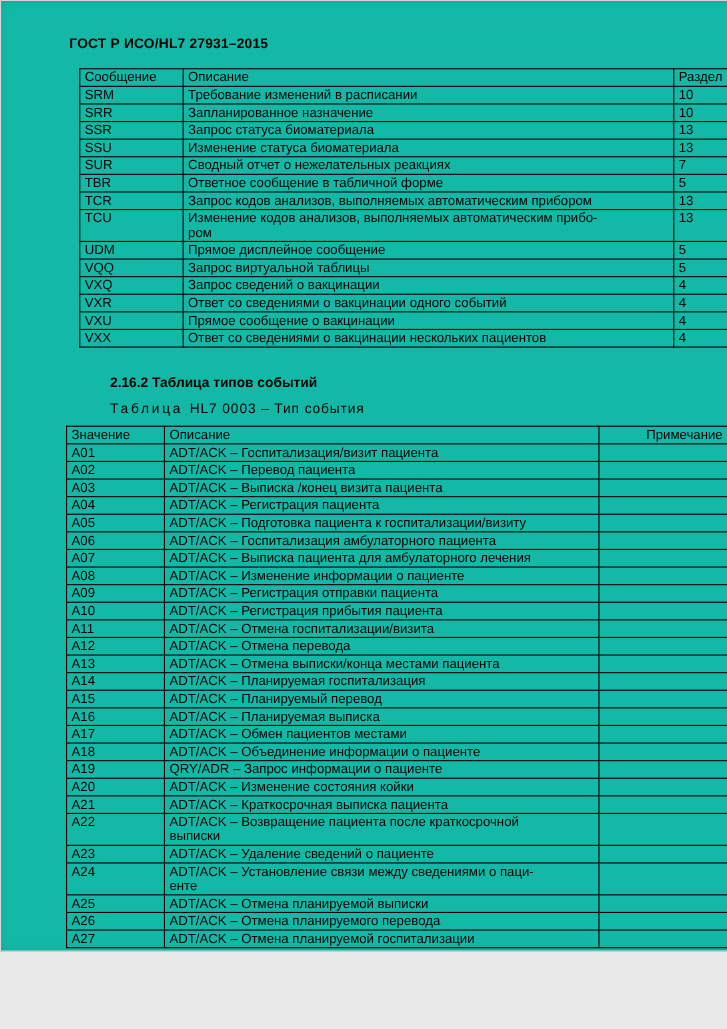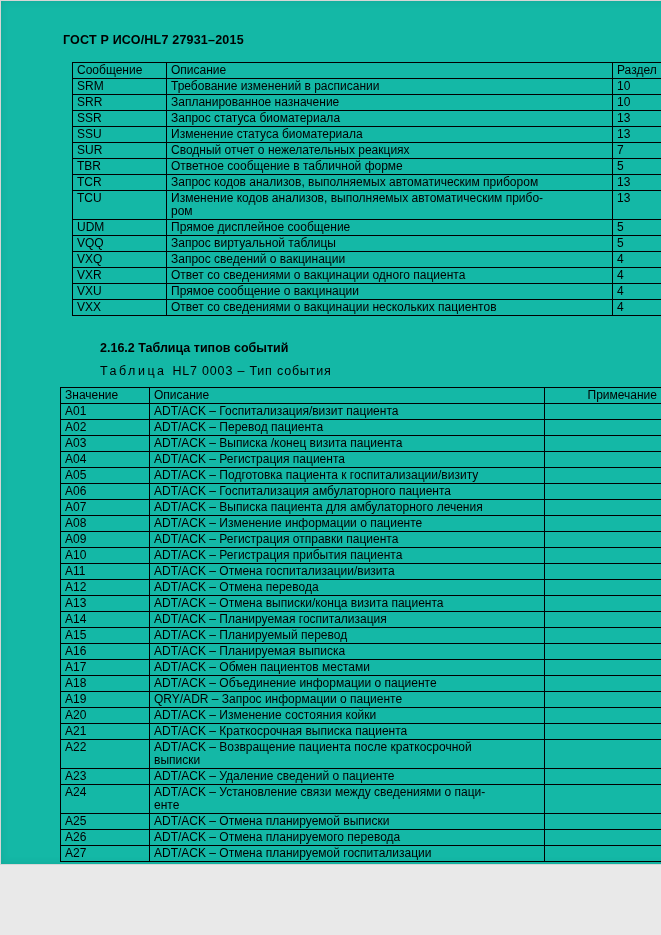--- a/index.html
+++ b/index.html
@@ -96,21 +96,21 @@
           <td class="c2">Запрос виртуальной таблицы</td>
           <td class="c3">5</td>
         </tr>
         <tr>
           <td class="c1">VXQ</td>
           <td class="c2">Запрос сведений о вакцинации</td>
           <td class="c3">4</td>
         </tr>
         <tr>
           <td class="c1">VXR</td>
-          <td class="c2">Ответ со сведениями о вакцинации одного пациента</td>
+          <td class="c2">Ответ со сведениями о вакцинации одного событий</td>
           <td class="c3">4</td>
         </tr>
         <tr>
           <td class="c1">VXU</td>
           <td class="c2">Прямое сообщение о вакцинации</td>
           <td class="c3">4</td>
         </tr>
         <tr>
           <td class="c1">VXX</td>
           <td class="c2">Ответ со сведениями о вакцинации нескольких пациентов</td>
@@ -189,21 +189,21 @@
           <td class="c2">ADT/ACK – Отмена госпитализации/визита</td>
           <td class="c3"></td>
         </tr>
         <tr>
           <td class="c1">A12</td>
           <td class="c2">ADT/ACK – Отмена перевода</td>
           <td class="c3"></td>
         </tr>
         <tr>
           <td class="c1">A13</td>
-          <td class="c2">ADT/ACK – Отмена выписки/конца визита пациента</td>
+          <td class="c2">ADT/ACK – Отмена выписки/конца местами пациента</td>
           <td class="c3"></td>
         </tr>
         <tr>
           <td class="c1">A14</td>
           <td class="c2">ADT/ACK – Планируемая госпитализация</td>
           <td class="c3"></td>
         </tr>
         <tr>
           <td class="c1">A15</td>
           <td class="c2">ADT/ACK – Планируемый перевод</td>

